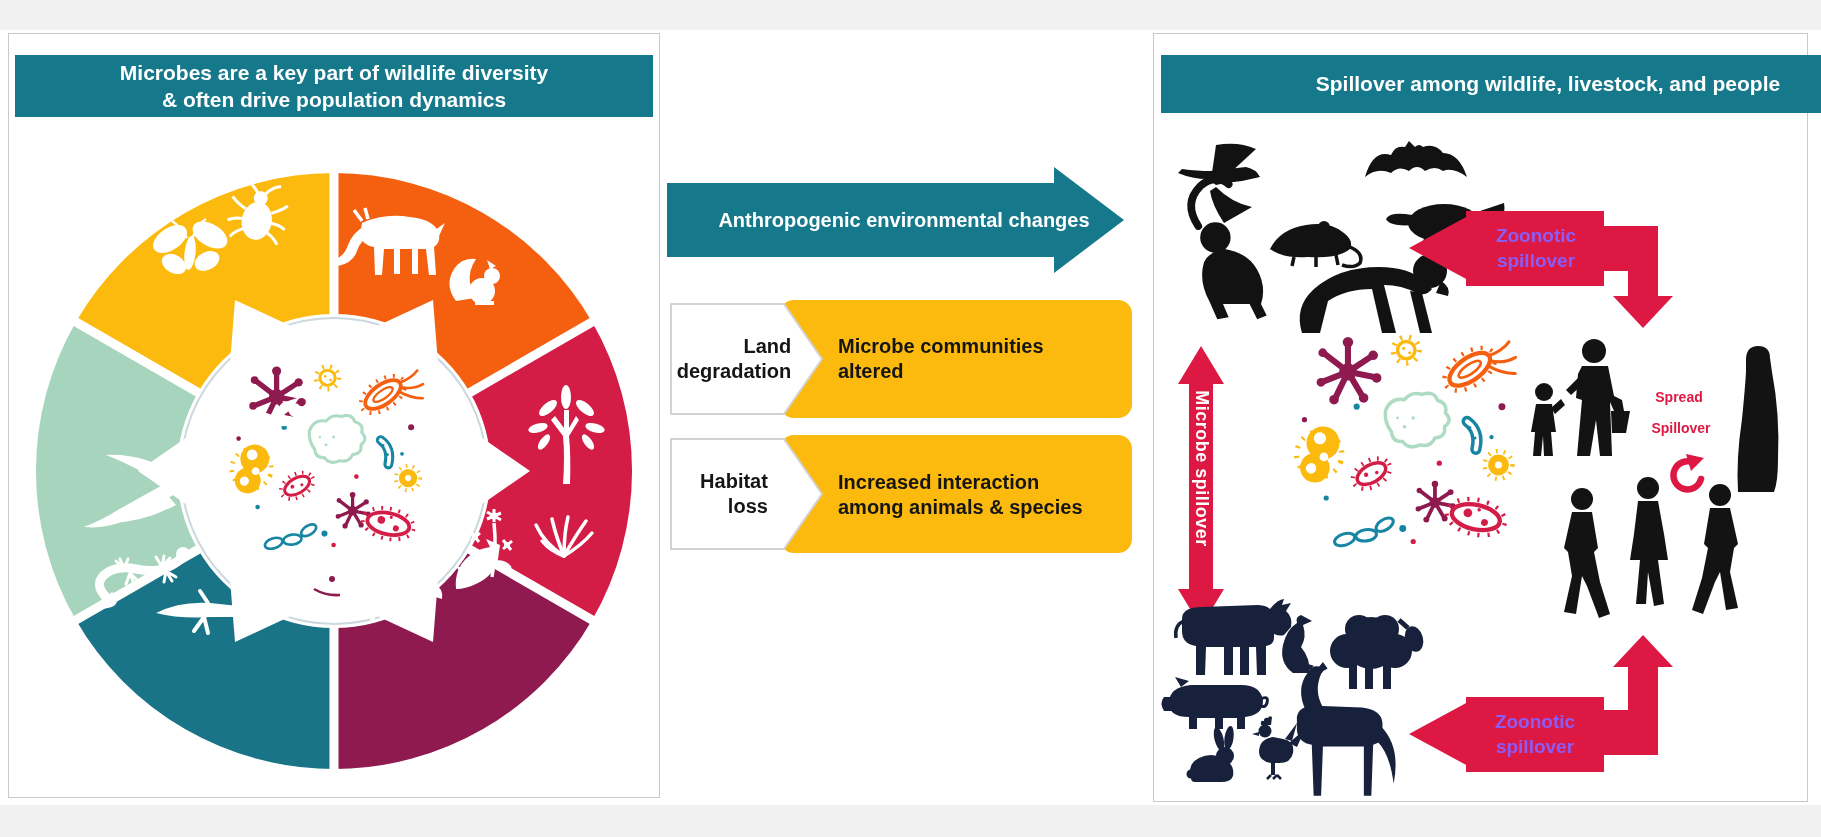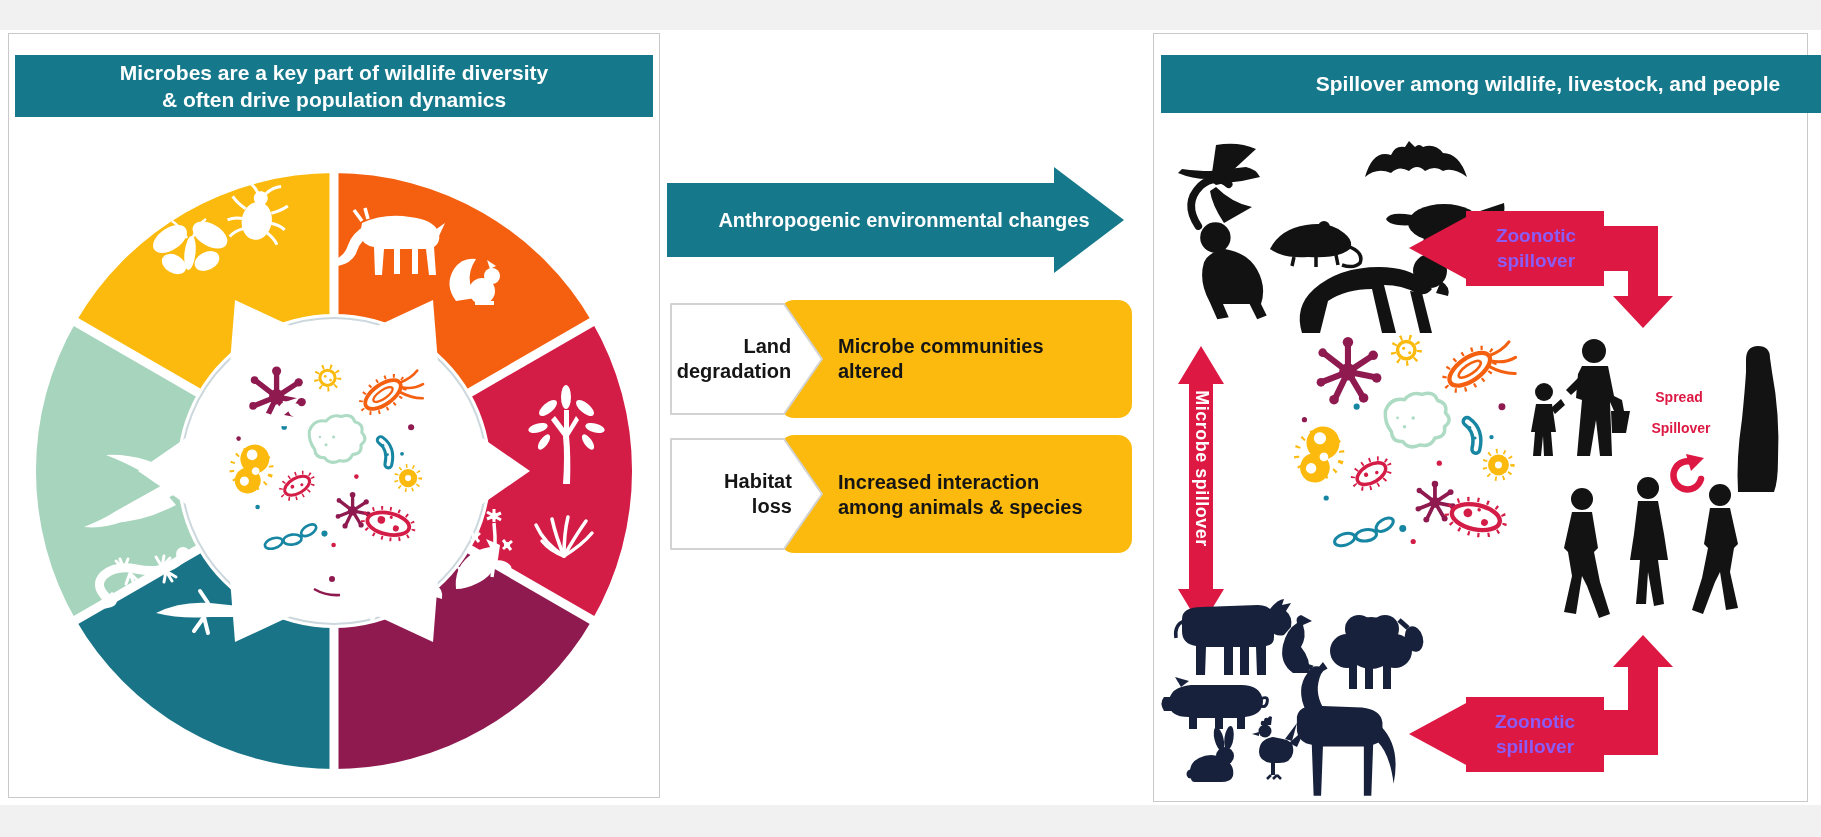--- a/index.html
+++ b/index.html
@@ -391,21 +391,21 @@
 degradation</div>
   <div class="abs effect pre" style="left:170px;top:0;right:8px;height:118px;">Microbe communities
 altered</div>
 </div>
 
 <div class="abs" style="left:668px;top:435px;width:464px;height:118px;">
   <div class="abs ylw" style="left:112px;top:0;right:0;bottom:0;"></div>
   <svg class="abs" style="left:0;top:0;" width="175" height="118">
     <polygon points="3,4 116,4 154,59 116,114 3,114" fill="#ffffff" stroke="#d2d2d2" stroke-width="2" stroke-linejoin="round"></polygon>
   </svg>
-  <div class="abs cause pre" style="left:2px;top:0;width:128px;height:118px;padding-left:24px;">Habitat
+  <div class="abs cause pre" style="left:2px;top:0;width:128px;height:118px;">Habitat
 loss</div>
   <div class="abs effect pre" style="left:170px;top:0;right:8px;height:120px;">Increased interaction
 among animals &amp; species</div>
 </div>
 
 <div class="abs panel" style="left:1153px;top:33px;width:655px;height:769px;">
   <div class="abs hdr" style="left:7px;top:21px;width:774px;height:58px;">Spillover among wildlife, livestock, and people</div>
 
   <svg class="abs" style="left:10px;top:105px;" width="350" height="200">
     <g fill="#121212" color="#121212">

